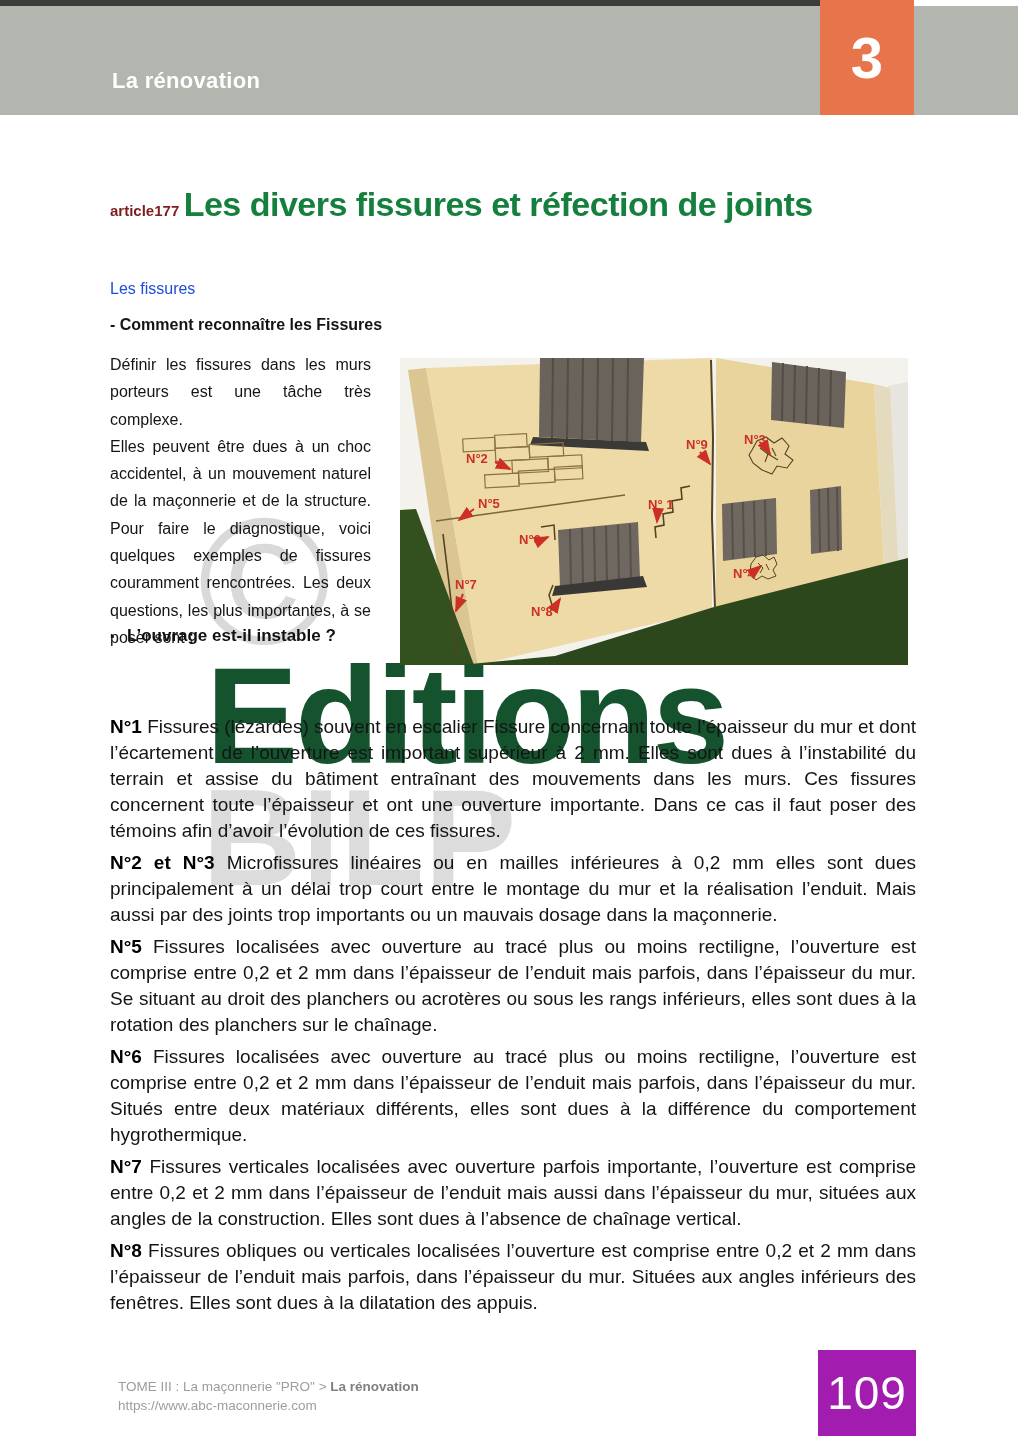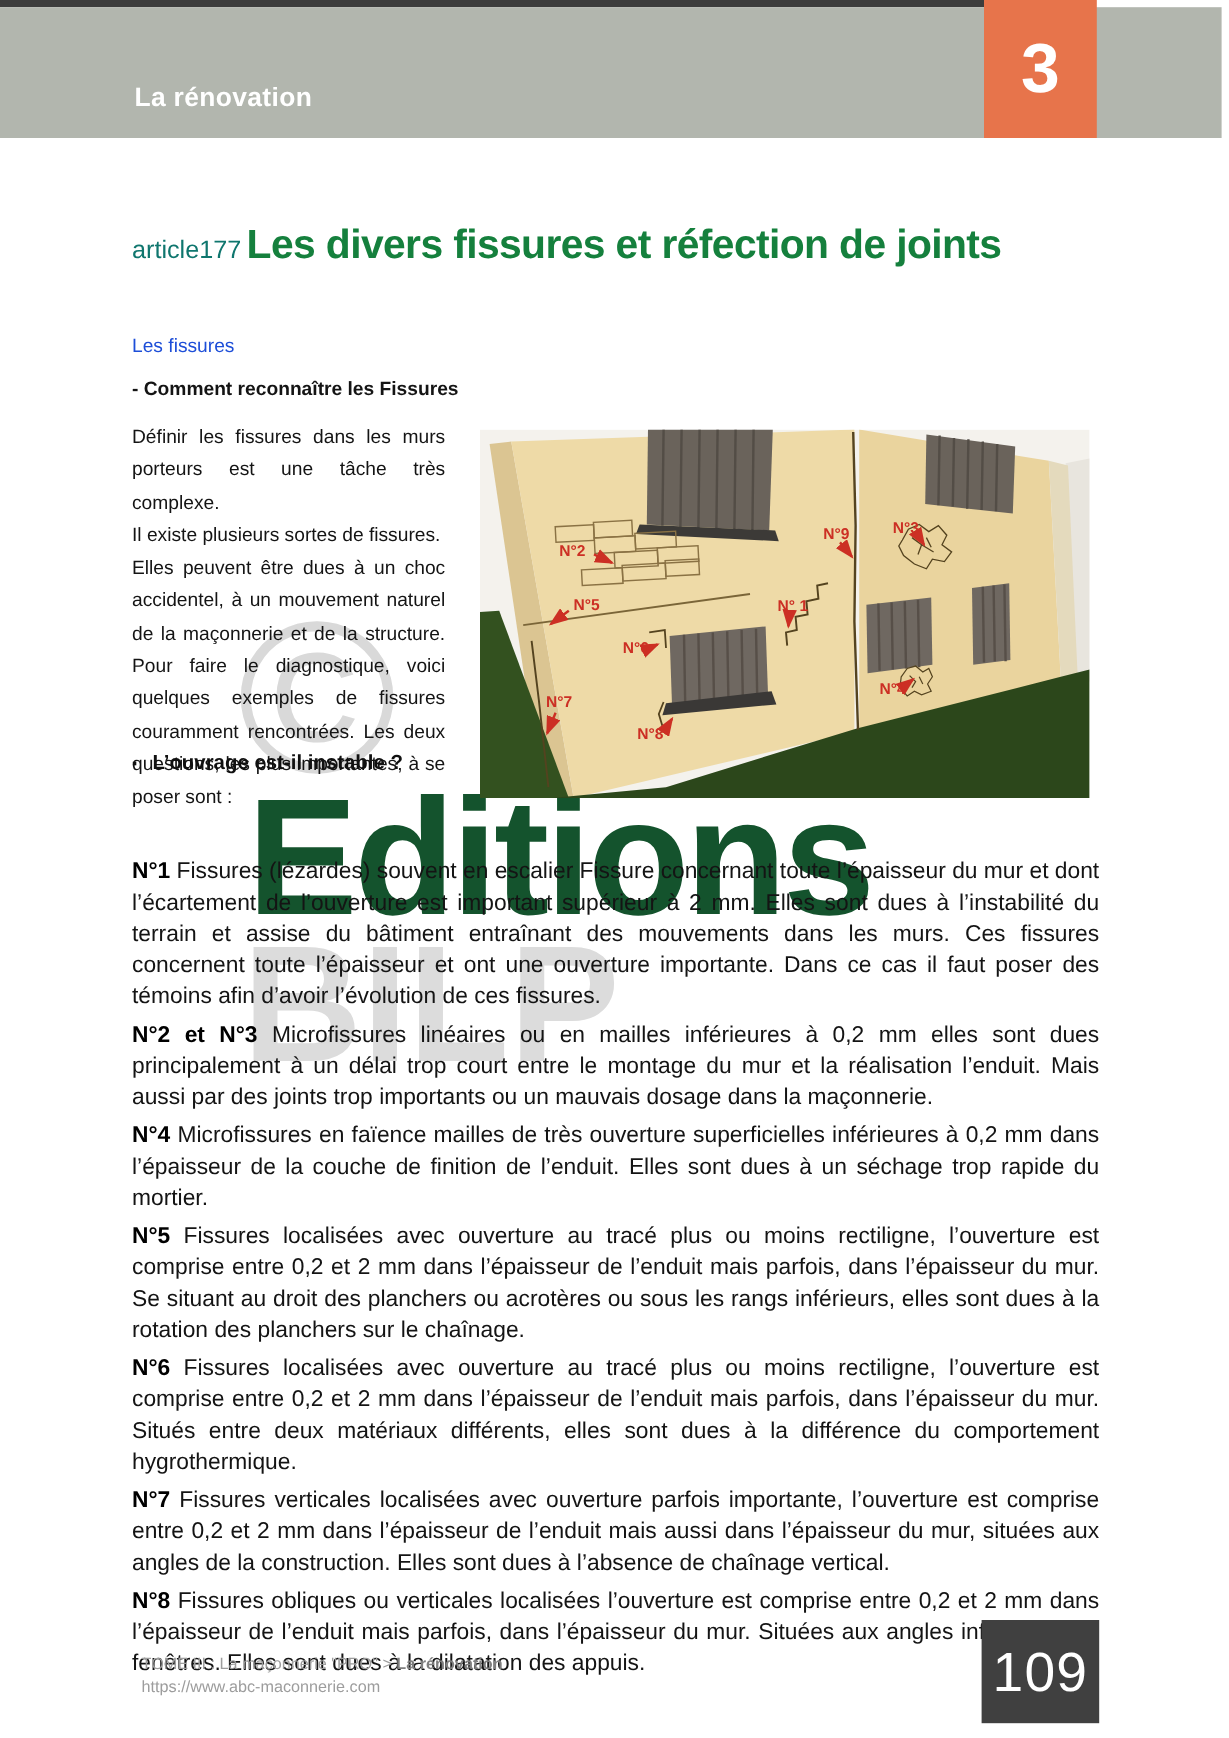--- a/index.html
+++ b/index.html
@@ -10,21 +10,21 @@
   .abs{position:absolute;}
   .content{z-index:2;}
   
   .top-strip{left:0;top:0;width:820px;height:6px;background:#3c3c3c;}
   .band{left:0;top:6px;width:1018px;height:109px;background:#b2b6ae;}
   .chapter-title{left:112px;top:68px;font-size:22px;font-weight:bold;color:#ffffff;letter-spacing:.3px;}
   .chapter-box{left:820px;top:0;width:94px;height:115px;background:#e7744b;text-align:center;}
   .chapter-box span{display:block;line-height:115px;font-size:58px;font-weight:bold;color:#ffffff;}
   
   .article{left:110px;top:184px;width:748px;line-height:40px;}
-  .article .tag{font-size:21px;font-weight:normal;color:#0f766e;}
+  .article .tag{font-size:15px;font-weight:bold;color:#7f1d1d;}
   .article .title{font-size:34px;font-weight:bold;color:#15803d;letter-spacing:-.5px;}
   .section-heading{left:110px;top:280px;font-size:16px;font-weight:normal;color:#1d4ed8;}
   .section-sub{left:110px;top:316px;font-size:16px;font-weight:bold;color:#141414;}
   
   .intro{left:110px;top:351px;width:261px;font-size:16px;line-height:27.3px;color:#141414;text-align:justify;}
   .intro div{margin:0;}
   .questions{left:110px;top:624px;width:285px;font-size:17px;font-weight:bold;color:#101010;line-height:24.5px;}
   .questions .q{position:relative;padding-left:17px;}
   .questions .q::before{content:"▪";position:absolute;left:0;top:0;font-size:12px;line-height:24.5px;}
   
@@ -37,21 +37,21 @@
   .items b{color:#000000;}
   
   .wm{z-index:1;color:#d9d9d9;line-height:1;white-space:nowrap;}
   .wm-c{left:198px;top:492px;font-size:180px;}
   .wm-e{left:206px;top:646px;font-size:138px;font-weight:bold;letter-spacing:-3px;color:#14532d;}
   .wm-b{left:202px;top:768px;font-size:138px;font-weight:bold;color:#dcdcdc;}
   
   .footer-1{left:118px;top:1379px;font-size:13.5px;color:#9d9d9d;}
   .footer-1 b{color:#7f7f7f;}
   .footer-2{left:118px;top:1398px;font-size:13.5px;color:#9d9d9d;text-align:center;}
-  .page-box{left:818px;top:1350px;width:98px;height:86px;background:#404040;text-align:center;}
+  .page-box{left:818px;top:1350px;width:98px;height:86px;background:#a21caf;text-align:center;}
   .page-box span{display:block;line-height:86px;font-size:46px;color:#ffffff;letter-spacing:1px;}
 </style>
 </head>
 <body>
 
 <div class="abs wm wm-c">©</div>
 <div class="abs wm wm-e">Editions</div>
 <div class="abs wm wm-b">BILP</div>
 
 <div class="abs content top-strip"></div>
@@ -63,21 +63,20 @@
 
 <div class="abs content article">
   <span class="tag">article177</span>
   <span class="title">Les divers fissures et réfection de joints</span>
 </div>
 <div class="abs content section-heading">Les fissures</div>
 <div class="abs content section-sub">- Comment reconnaître les Fissures</div>
 
 <div class="abs content intro">
   <div>Définir les fissures dans les murs porteurs est une tâche très complexe.</div>
-  <div>Il existe plusieurs sortes de fissures.</div>
   <div>Elles peuvent être dues à un choc accidentel, à un mouvement naturel de la maçonnerie et de la structure. Pour faire le diagnostique, voici quelques exemples de fissures couramment rencontrées. Les deux questions, les plus importantes, à se poser sont :</div>
 </div>
 <div class="abs content questions">
   <div class="q">L’ouvrage est-il instable ?</div>
 </div>
 
 <div class="abs content figure">
   <svg width="508" height="307" viewBox="0 0 508 307">
 
     <rect x="0" y="0" width="508" height="307" fill="#f4f2ed"></rect>
@@ -186,21 +185,20 @@
     <text x="119" y="186" class="fig-label">N°6</text>
     <text x="55" y="231" class="fig-label">N°7</text>
     <text x="131" y="258" class="fig-label">N°8</text>
     <text x="333" y="220" class="fig-label">N°4</text>
   </svg>
 </div>
 
 <div class="abs content items">
   <p><b>N°1</b> <span>Fissures (lézardes) souvent en escalier Fissure concernant toute l’épaisseur du mur et dont l’écartement de l’ouverture est important supérieur à 2 mm. Elles sont dues à l’instabilité du terrain et assise du bâtiment entraînant des mouvements dans les murs. Ces fissures concernent toute l’épaisseur et ont une ouverture importante. Dans ce cas il faut poser des témoins afin d’avoir l’évolution de ces fissures.</span></p>
   <p><b>N°2 et N°3</b> <span>Microfissures linéaires ou en mailles inférieures à 0,2 mm elles sont dues principalement à un délai trop court entre le montage du mur et la réalisation l’enduit. Mais aussi par des joints trop importants ou un mauvais dosage dans la maçonnerie.</span></p>
-  <p><b>N°4</b> <span>Microfissures en faïence mailles de très ouverture superficielles inférieures à 0,2 mm dans l’épaisseur de la couche de finition de l’enduit. Elles sont dues à un séchage trop rapide du mortier.</span></p>
   <p><b>N°5</b> <span>Fissures localisées avec ouverture au tracé plus ou moins rectiligne, l’ouverture est comprise entre 0,2 et 2 mm dans l’épaisseur de l’enduit mais parfois, dans l’épaisseur du mur. Se situant au droit des planchers ou acrotères ou sous les rangs inférieurs, elles sont dues à la rotation des planchers sur le chaînage.</span></p>
   <p><b>N°6</b> <span>Fissures localisées avec ouverture au tracé plus ou moins rectiligne, l’ouverture est comprise entre 0,2 et 2 mm dans l’épaisseur de l’enduit mais parfois, dans l’épaisseur du mur. Situés entre deux matériaux différents, elles sont dues à la différence du comportement hygrothermique.</span></p>
   <p><b>N°7</b> <span>Fissures verticales localisées avec ouverture parfois importante, l’ouverture est comprise entre 0,2 et 2 mm dans l’épaisseur de l’enduit mais aussi dans l’épaisseur du mur, situées aux angles de la construction. Elles sont dues à l’absence de chaînage vertical.</span></p>
   <p><b>N°8</b> <span>Fissures obliques ou verticales localisées l’ouverture est comprise entre 0,2 et 2 mm dans l’épaisseur de l’enduit mais parfois, dans l’épaisseur du mur. Situées aux angles inférieurs des fenêtres. Elles sont dues à la dilatation des appuis.</span></p>
 </div>
 
 <div class="abs content footer-1">
   <span>TOME III : La maçonnerie "PRO" &gt; </span><b>La rénovation</b>
 </div>
 <div class="abs content footer-2">https://www.abc-maconnerie.com</div>

